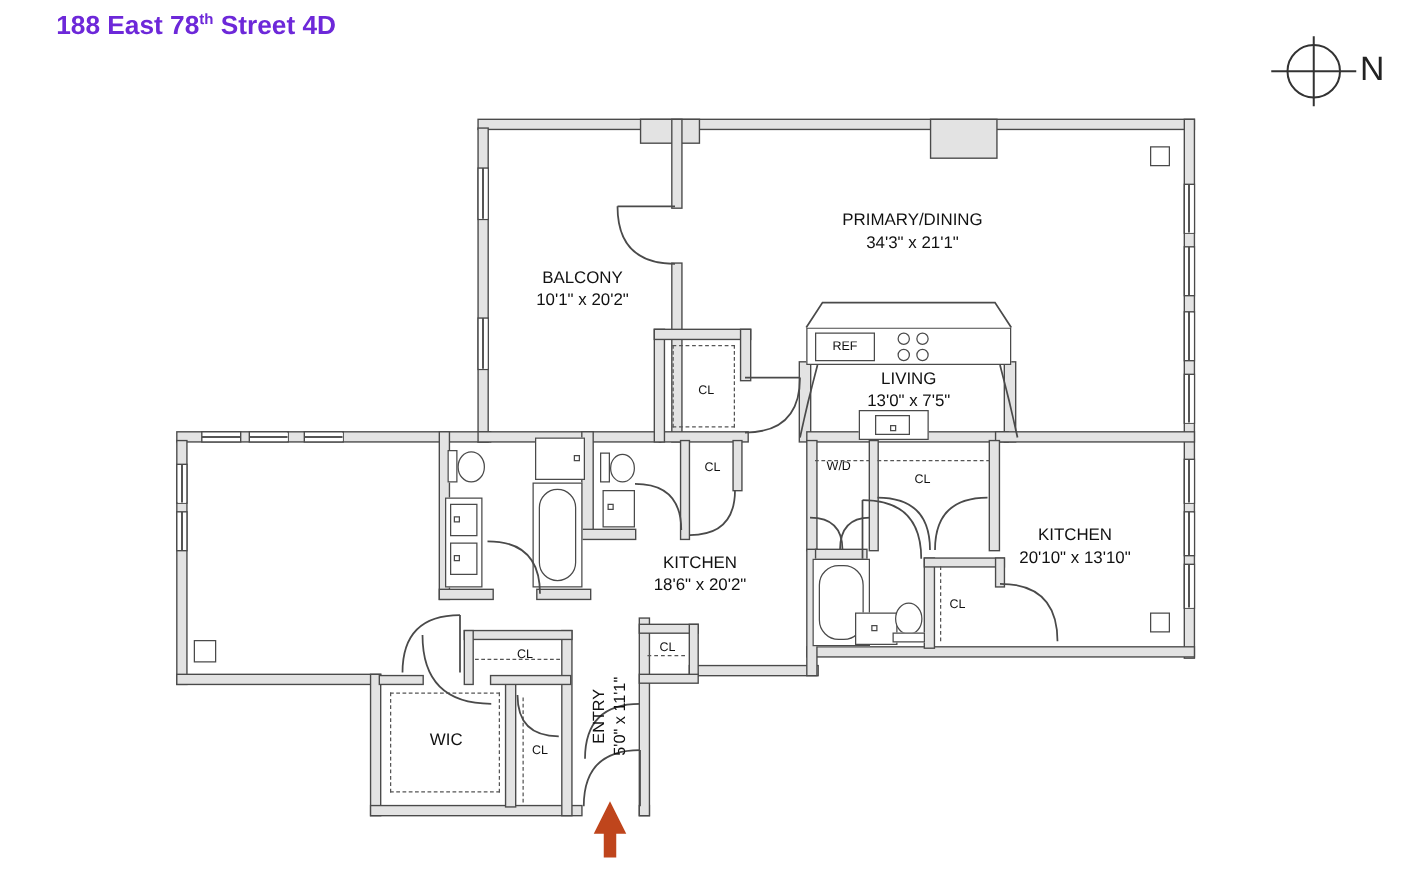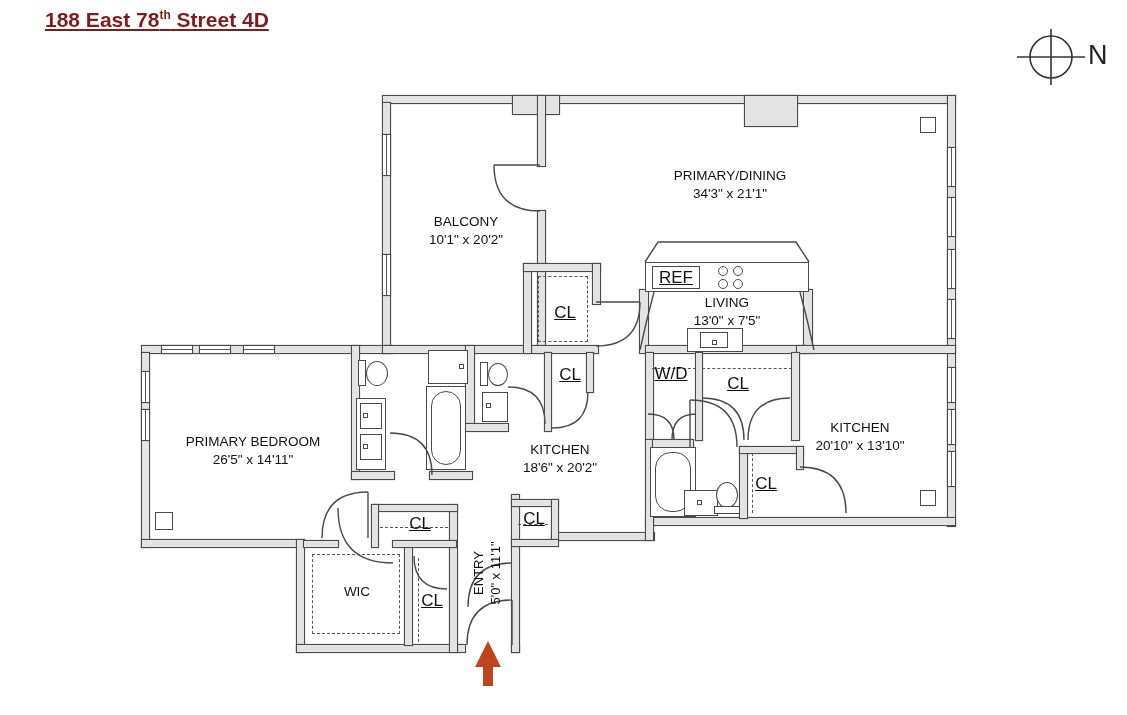--- a/index.html
+++ b/index.html
@@ -16,24 +16,24 @@
   .pill{border-radius:16px;}
   .burner{position:absolute;width:10px;height:10px;border:1.2px solid #4a4a4a;border-radius:50%;background:#fff;box-sizing:border-box;}
   .dot{position:absolute;width:5px;height:5px;border:1px solid #4a4a4a;background:#fff;box-sizing:border-box;}
   
   .dv{position:absolute;border-left:1.4px dashed #555;}
   .dh{position:absolute;border-top:1.4px dashed #555;}
   .drect{position:absolute;border:1.4px dashed #555;box-sizing:border-box;}
   
   .lbl{position:absolute;transform:translateX(-50%);text-align:center;white-space:nowrap;
        font-size:13.5px;line-height:18px;color:#111;}
-  .sm{font-size:17px;line-height:13px;text-decoration:underline;}
+  .sm{font-size:10px;line-height:13px;}
   .entry-lbl{position:absolute;left:427px;top:556px;width:120px;text-align:center;
        transform:rotate(-90deg);font-size:13px;line-height:17px;white-space:nowrap;}
-  #title{position:absolute;left:45px;top:8px;font-size:21px;font-weight:bold;color:#7f1d1d;text-decoration:underline;}
+  #title{position:absolute;left:45px;top:8px;font-size:21px;font-weight:bold;color:#6d28d9;}
   #title sup{font-size:12px;}
   #compassN{position:absolute;left:1088px;top:40px;font-size:27px;color:#222;}
   svg.layer{position:absolute;left:0;top:0;pointer-events:none;}
 </style>
 </head>
 <body>
 
 <div id="stage">
 
   <div id="title"><span>188 East 78</span><sup>th</sup><span> Street 4D</span></div>
@@ -222,24 +222,20 @@
     <div>34'3" x 21'1"</div>
   </div>
   <div class="lbl" style="left:466px;top:213px">
     <div>BALCONY</div>
     <div>10'1" x 20'2"</div>
   </div>
   <div class="lbl" style="left:727px;top:294px">
     <div>LIVING</div>
     <div>13'0" x 7'5"</div>
   </div>
-  <div class="lbl" style="left:253px;top:433px">
-    <div>PRIMARY BEDROOM</div>
-    <div>26'5" x 14'11"</div>
-  </div>
   <div class="lbl" style="left:560px;top:441px">
     <div>KITCHEN</div>
     <div>18'6" x 20'2"</div>
   </div>
   <div class="lbl" style="left:860px;top:419px">
     <div>KITCHEN</div>
     <div>20'10" x 13'10"</div>
   </div>
   <div class="lbl" style="left:357px;top:583px">WIC</div>
   <div class="entry-lbl">

